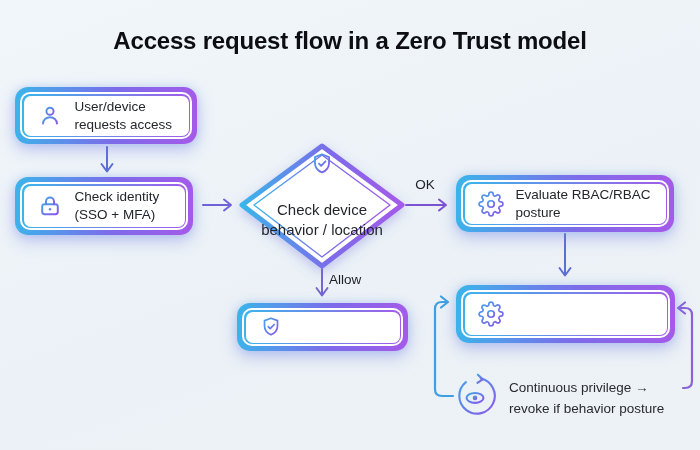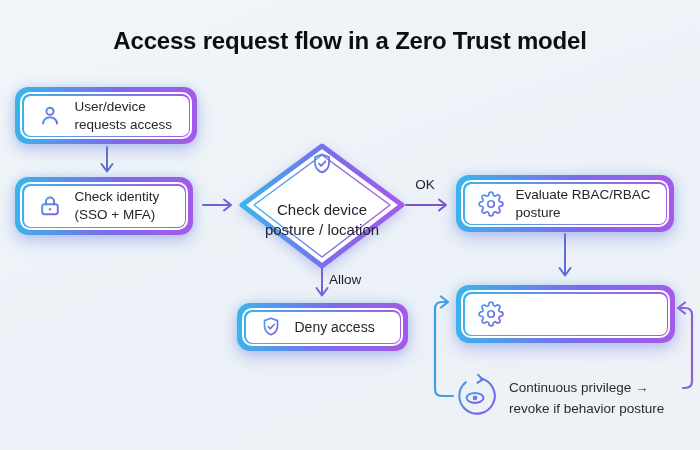--- a/index.html
+++ b/index.html
@@ -132,21 +132,21 @@
         </div>
       </div>
   </div>
 
   <svg class="dicon" width="26" height="26" viewBox="0 0 24 24" fill="none" stroke="url(#icong)" stroke-width="1.7" stroke-linecap="round" stroke-linejoin="round">
     <path d="M12 3.2 L18.5 5.6 V10.8 C18.5 15.4 15.7 18.3 12 19.8 C8.3 18.3 5.5 15.4 5.5 10.8 V5.6 Z"></path>
     <path d="M9.2 11.6 l2 2.1 4-4.2"></path>
   </svg>
   <div class="dlabel">
     <span>Check device</span><br>
-    <span>posture / location</span>
+    <span>behavior / location</span>
   </div>
 
   <div class="elabel" style="left:410px;top:177px;width:30px;text-align:center">OK</div>
   <div class="elabel" style="left:329px;top:272px">Allow</div>
 
   <div class="node" style="left:456px;top:175px;width:218px;height:57px">
     <div class="mid">
         <div class="inr">
           <div class="core">
       <svg class="icon" width="26" height="26" viewBox="0 0 24 24" fill="none" stroke="url(#icong)" stroke-width="1.6" stroke-linecap="round" stroke-linejoin="round">
@@ -176,21 +176,20 @@
   </div>
 
   <div class="node" style="left:237px;top:303px;width:171px;height:48px">
     <div class="mid">
         <div class="inr">
           <div class="core">
       <svg class="icon" width="24" height="24" viewBox="0 0 24 24" fill="none" stroke="url(#icong)" stroke-width="1.7" stroke-linecap="round" stroke-linejoin="round">
         <path d="M12 3.2 L18.5 5.6 V10.8 C18.5 15.4 15.7 18.3 12 19.8 C8.3 18.3 5.5 15.4 5.5 10.8 V5.6 Z"></path>
         <path d="M9.2 11.6 l2 2.1 4-4.2"></path>
       </svg>
-      <div class="ntext" style="font-size:14px">Deny access</div>
     </div>
         </div>
       </div>
   </div>
 
   <svg class="mon-icon" width="46" height="46" viewBox="0 0 48 48" fill="none" stroke="url(#icong)" stroke-width="2.2" stroke-linecap="round" stroke-linejoin="round">
     <path d="M14.5 9.5 A18.5 18.5 0 1 0 30 5.8"></path>
     <path d="M27 1.8 L32 6.6 L26.5 10.2"></path>
     <ellipse cx="24" cy="26" rx="8.8" ry="5.2"></ellipse>
     <circle cx="24" cy="26" r="2.4" fill="url(#icong)" stroke="none"></circle>

